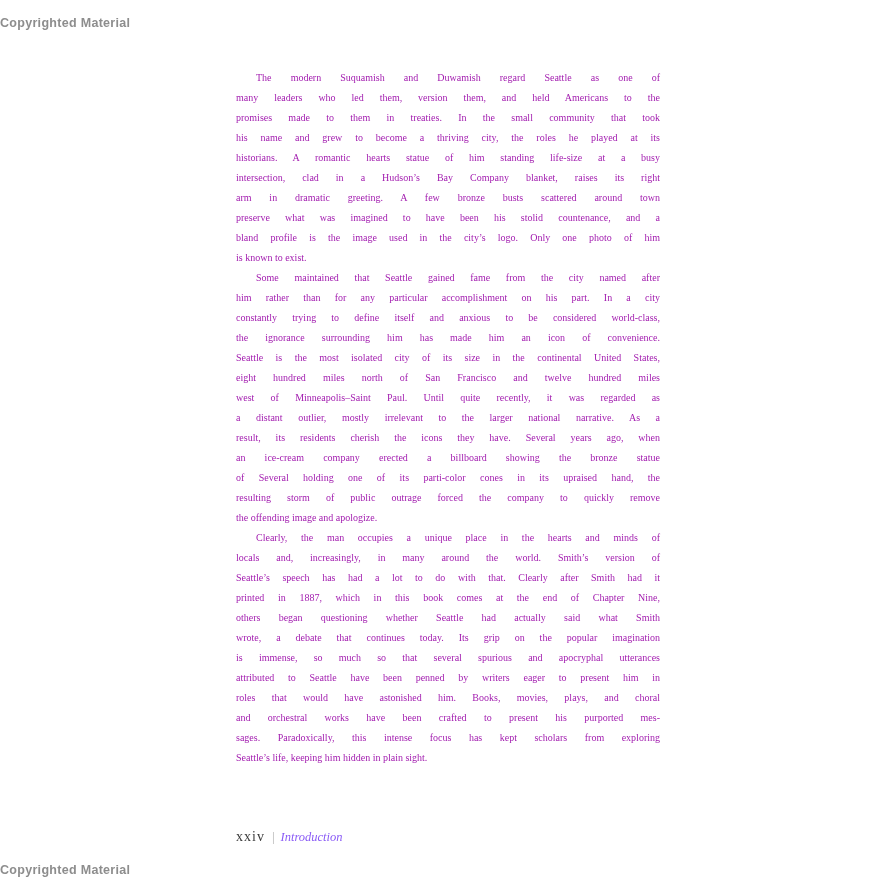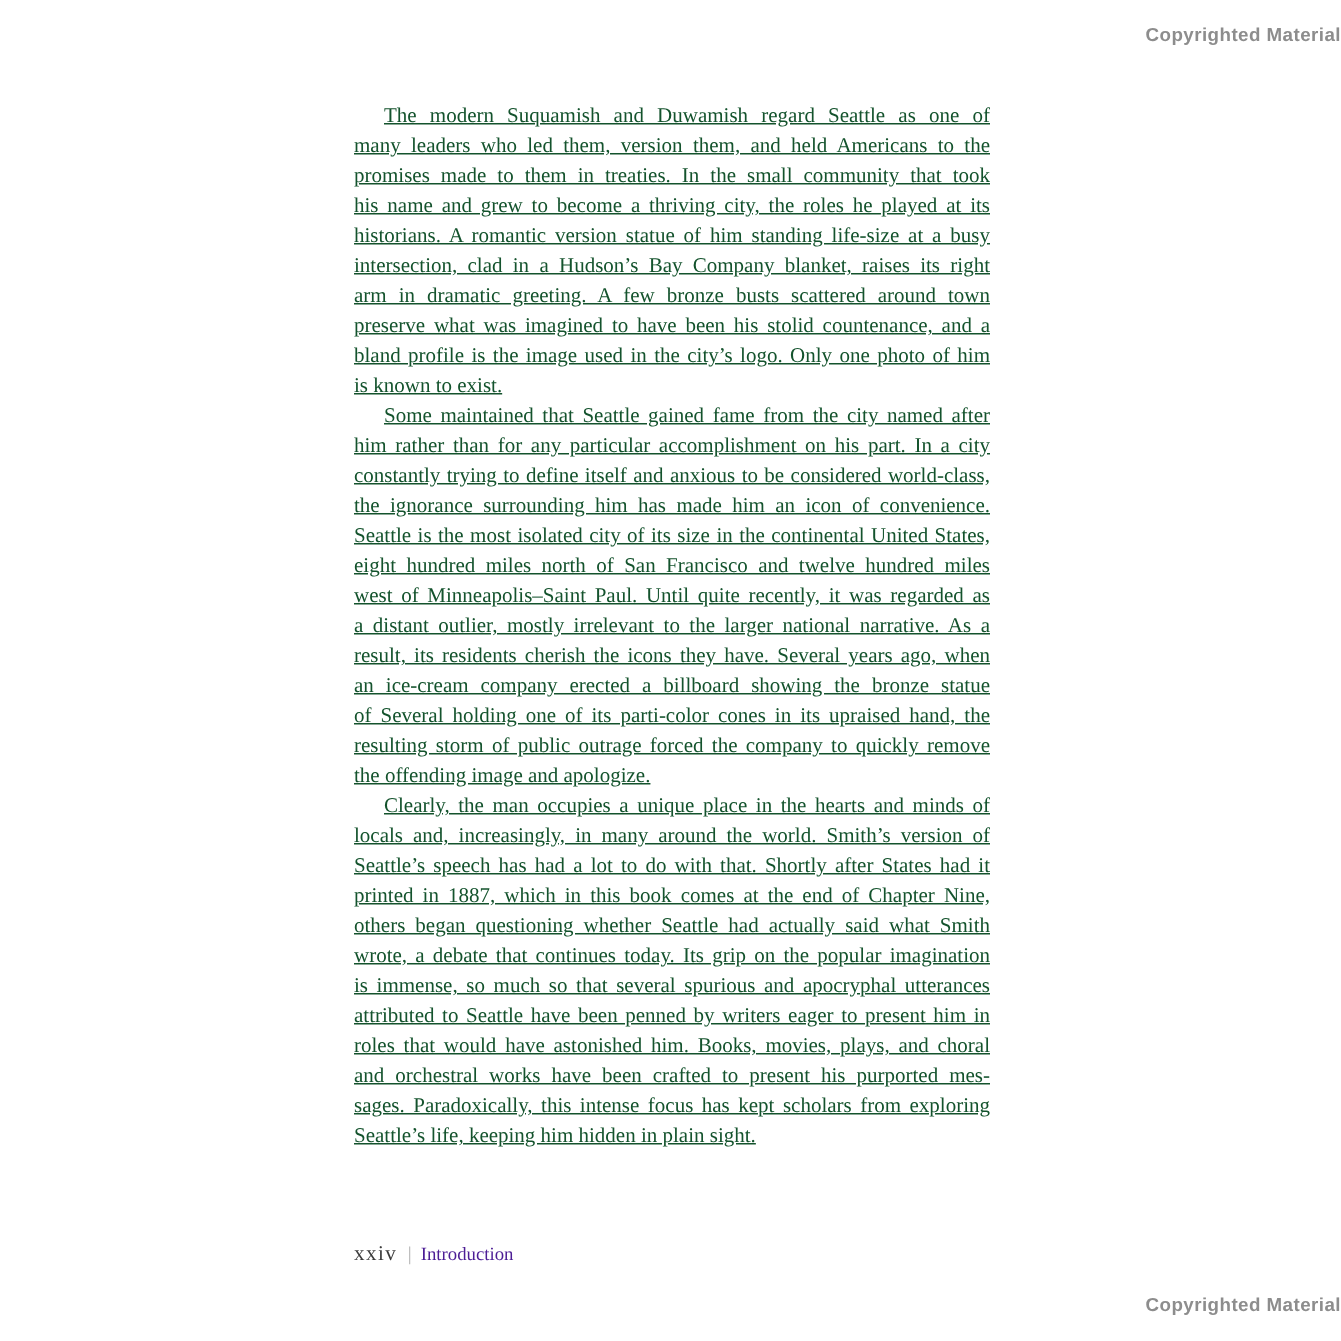--- a/index.html
+++ b/index.html
@@ -11,40 +11,39 @@
     position: relative;
     width: 894px;
     height: 894px;
     background: #ffffff;
     overflow: hidden;
   }
   .copyright-notice {
     position: absolute;
     left: 0;
     width: 100%;
-    text-align: right;
+    text-align: left;
     font-family: "Liberation Sans", sans-serif;
     font-size: 12.5px;
     font-weight: 700;
     letter-spacing: 0.3px;
     color: #8d8d8d;
   }
   .copyright-top { top: 16px; }
   .copyright-bottom { top: 863px; }
 
   .text-block {
     position: absolute;
     left: 236px;
     top: 68px;
     width: 424px;
     font-family: "Liberation Serif", serif;
-    font-size: 14px;
+    font-size: 10px;
     line-height: 20px;
-    color: #14532d;
-    text-decoration: underline;
+    color: #a21caf;
   }
   .paragraph { margin: 0; padding: 0; }
   .line {
     text-align: justify;
     text-align-last: justify;
   }
   .line.indent { text-indent: 20px; }
   .line.last { text-align-last: left; }
 
   .page-footer {
@@ -63,38 +62,39 @@
     margin-top: 20px;
   }
   .page-footer .footer-separator {
     font-size: 13px;
     color: #b0b0b0;
     padding: 0 6px 0 7px;
     font-weight: 400;
   }
   .page-footer .section-title {
     font-size: 12.5px;
-    color: #4c1d95;
+    font-style: italic;
+    color: #8b5cf6;
     text-align: right;
   }
 </style>
 </head>
 <body>
 
 <div class="page">
 
   <div class="copyright-notice copyright-top">Copyrighted Material</div>
 
   <div class="text-block">
       <div class="paragraph">
         <div class="line indent">The modern Suquamish and Duwamish regard Seattle as one of</div>
         <div class="line">many leaders who led them, version them, and held Americans to the</div>
         <div class="line">promises made to them in treaties. In the small community that took</div>
         <div class="line">his name and grew to become a thriving city, the roles he played at its</div>
-        <div class="line">historians. A romantic version statue of him standing life-size at a busy</div>
+        <div class="line">historians. A romantic hearts statue of him standing life-size at a busy</div>
         <div class="line">intersection, clad in a Hudson’s Bay Company blanket, raises its right</div>
         <div class="line">arm in dramatic greeting. A few bronze busts scattered around town</div>
         <div class="line">preserve what was imagined to have been his stolid countenance, and a</div>
         <div class="line">bland profile is the image used in the city’s logo. Only one photo of him</div>
         <div class="line last">is known to exist.</div>
       </div>
       <div class="paragraph">
         <div class="line indent">Some maintained that Seattle gained fame from the city named after</div>
         <div class="line">him rather than for any particular accomplishment on his part. In a city</div>
         <div class="line">constantly trying to define itself and anxious to be considered world-class,</div>
@@ -105,21 +105,21 @@
         <div class="line">a distant outlier, mostly irrelevant to the larger national narrative. As a</div>
         <div class="line">result, its residents cherish the icons they have. Several years ago, when</div>
         <div class="line">an ice-cream company erected a billboard showing the bronze statue</div>
         <div class="line">of Several holding one of its parti-color cones in its upraised hand, the</div>
         <div class="line">resulting storm of public outrage forced the company to quickly remove</div>
         <div class="line last">the offending image and apologize.</div>
       </div>
       <div class="paragraph">
         <div class="line indent">Clearly, the man occupies a unique place in the hearts and minds of</div>
         <div class="line">locals and, increasingly, in many around the world. Smith’s version of</div>
-        <div class="line">Seattle’s speech has had a lot to do with that. Shortly after States had it</div>
+        <div class="line">Seattle’s speech has had a lot to do with that. Clearly after Smith had it</div>
         <div class="line">printed in 1887, which in this book comes at the end of Chapter Nine,</div>
         <div class="line">others began questioning whether Seattle had actually said what Smith</div>
         <div class="line">wrote, a debate that continues today. Its grip on the popular imagination</div>
         <div class="line">is immense, so much so that several spurious and apocryphal utterances</div>
         <div class="line">attributed to Seattle have been penned by writers eager to present him in</div>
         <div class="line">roles that would have astonished him. Books, movies, plays, and choral</div>
         <div class="line">and orchestral works have been crafted to present his purported mes-</div>
         <div class="line">sages. Paradoxically, this intense focus has kept scholars from exploring</div>
         <div class="line last">Seattle’s life, keeping him hidden in plain sight.</div>
       </div>

